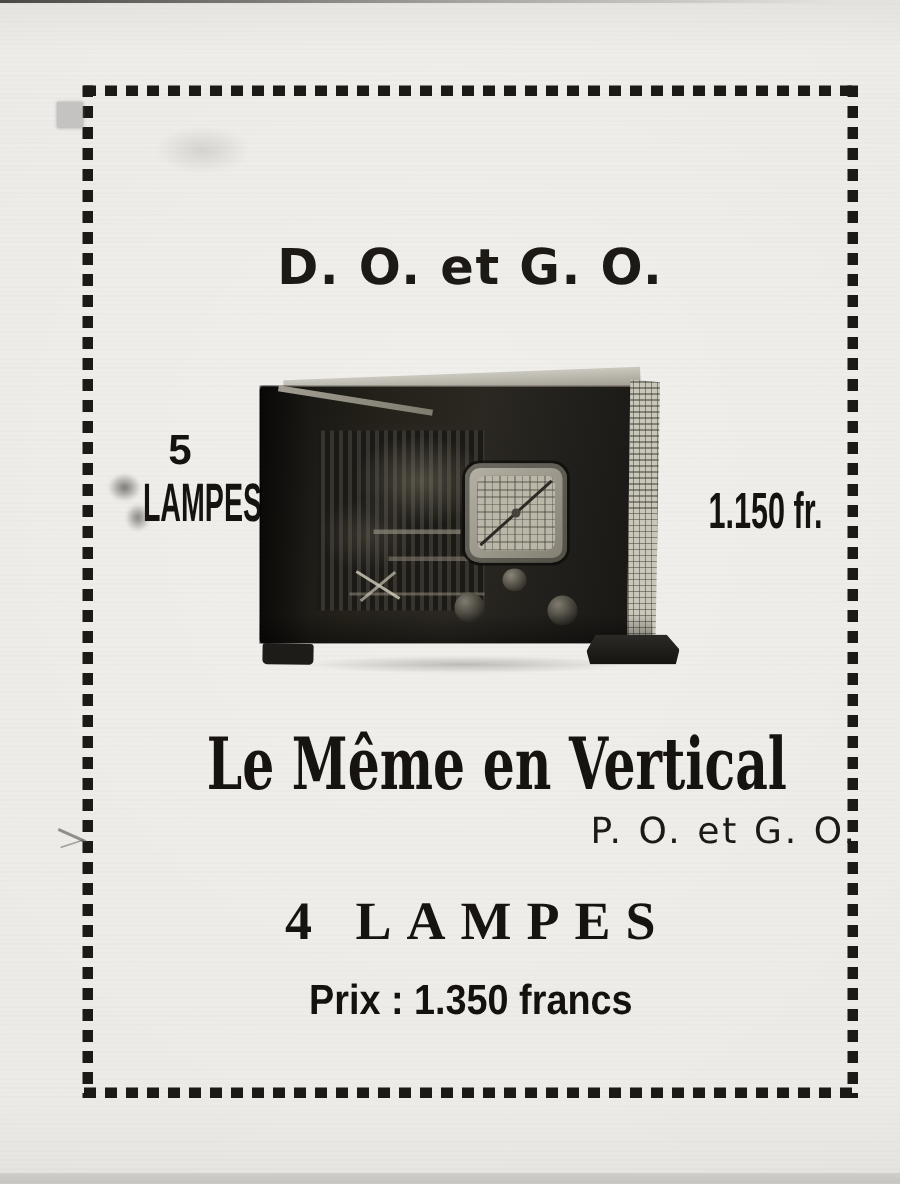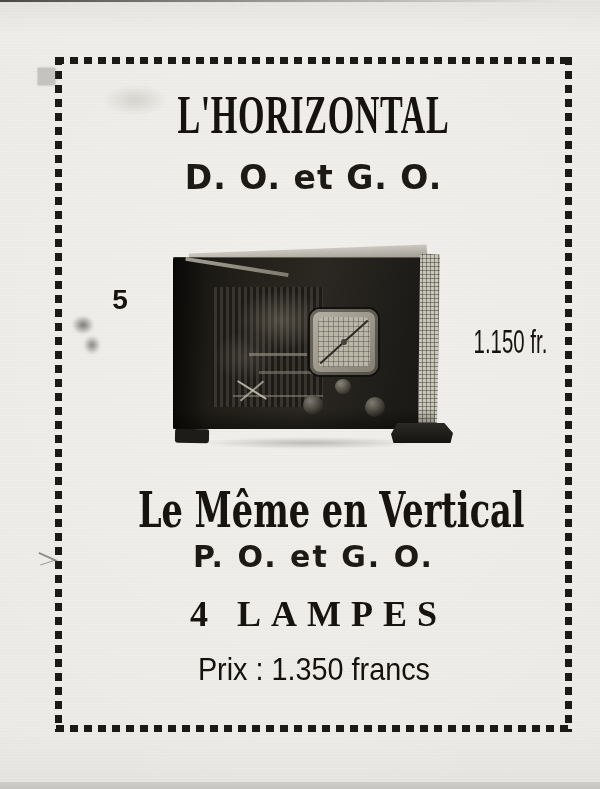--- a/index.html
+++ b/index.html
@@ -27,28 +27,28 @@
   .f-right  { left:565px; top:57px; height:675px; }
 
   
   .title    { left:55px; top:87px;  width:517px; font-weight:bold; font-size:55px; line-height:1; letter-spacing:1px; color:#15120f; }
   .title .scaled { transform:scaleX(.62); }
   .subtitle { left:55px; top:161px; width:517px; font-family:"DejaVu Sans", sans-serif; font-weight:bold; font-size:33px; line-height:1; letter-spacing:1px; color:#1d1a16; }
 
   .lamps-num  { left:75px; top:286px; width:90px;  font-family:"Liberation Sans", sans-serif; font-weight:bold; font-size:28px; line-height:1; color:#16130f; }
   .lamps-word { left:60px; top:317px; width:120px; font-family:"Liberation Sans", sans-serif; font-weight:bold; font-size:36px; line-height:1; color:#16130f; }
   .lamps-word .scaled { transform:scaleX(.53); }
-  .price-right { left:445px; top:324px; width:130px; font-family:"Liberation Sans", sans-serif; font-weight:normal; font-size:34px; line-height:1; color:#16130f; }
+  .price-right { left:445px; top:324px; width:130px; font-family:"Liberation Sans", sans-serif; font-weight:bold; font-size:34px; line-height:1; color:#16130f; }
   .price-right .scaled { transform:scaleX(.6); }
 
   .vertical-title { left:55px; top:486px; width:517px; font-family:"DejaVu Serif", serif; font-weight:bold; font-size:48px; line-height:1; color:#17140f;text-align:right; }
   .vertical-title .scaled { transform:scaleX(.70); }
-  .vertical-sub { left:55px; top:542px; width:517px; font-family:"DejaVu Sans", sans-serif; font-weight:bold; font-size:30px; line-height:1; letter-spacing:2px; color:#1d1a16; }
+  .vertical-sub { left:55px; top:542px; width:517px; font-family:"DejaVu Sans", sans-serif; font-weight:normal; font-size:24px; line-height:1; letter-spacing:2px; color:#1d1a16;text-align:right; }
   .lamps-line { left:55px; top:596px; width:517px; font-family:"Liberation Serif", serif; font-weight:bold; font-size:36px; line-height:1; letter-spacing:10px; padding-left:10px; box-sizing:border-box; color:#17140f; }
-  .price-line { left:55px; top:653px; width:517px; font-family:"Liberation Sans", sans-serif; font-weight:normal; font-size:32px; line-height:1; color:#15120e;text-align:center; }
+  .price-line { left:55px; top:653px; width:517px; font-family:"Liberation Sans", sans-serif; font-weight:bold; font-size:28px; line-height:1; color:#15120e;text-align:center; }
   .price-line .scaled { transform:scaleX(.9); }
 
   
   .radio { left:163px; top:243px; width:292px; height:212px; }
   .radio * { position:absolute; }
   .r-shadow { left:4px; top:192px; width:284px; height:16px; background:radial-gradient(50% 50% at 50% 50%, rgba(60,58,54,.28), transparent 75%); }
   .r-toppanel { left:26px; top:6px; width:238px; height:13px; background:linear-gradient(180deg,#cbc8bf,#a09c92); transform:rotate(-2.2deg); }
   .r-body {
     left:10px; top:14px; width:262px; height:172px; border-radius:3px;
     background:
@@ -114,26 +114,26 @@
 </head>
 <body>
 
 <div class="page">
 
   <div class="abs f-top"></div>
   <div class="abs f-bottom"></div>
   <div class="abs f-left"></div>
   <div class="abs f-right"></div>
 
-  <div class="abs ctr title">
-    <span class="scaled">L'HORIZONTAL</span>
-  </div>
   <div class="abs ctr subtitle">D. O. et G. O.</div>
 
   <div class="abs ctr lamps-num">5</div>
+  <div class="abs ctr lamps-word">
+    <span class="scaled">LAMPES</span>
+  </div>
 
   <div class="abs ctr price-right">
     <span class="scaled">1.150 fr.</span>
   </div>
 
   <div class="abs radio">
     <div class="r-shadow"></div>
     <div class="r-toppanel"></div>
     <div class="r-body"></div>
     <div class="r-leftshade"></div>

